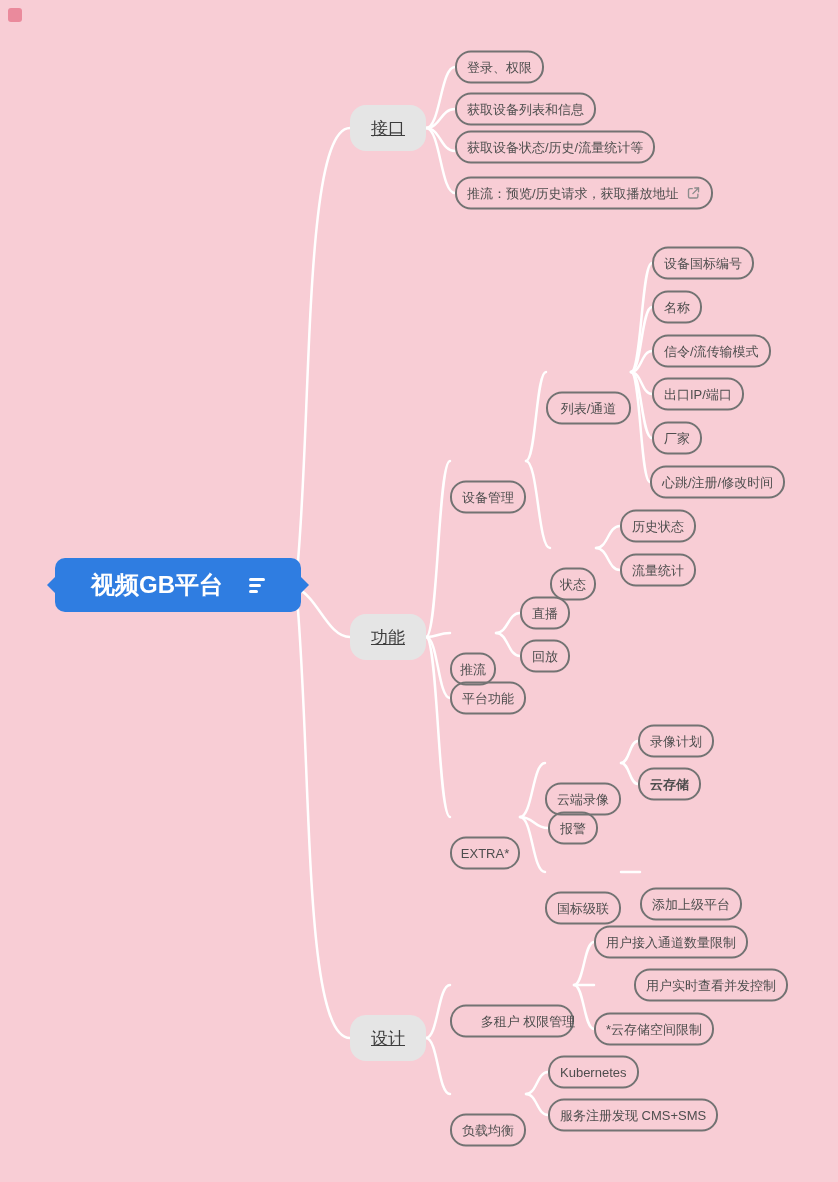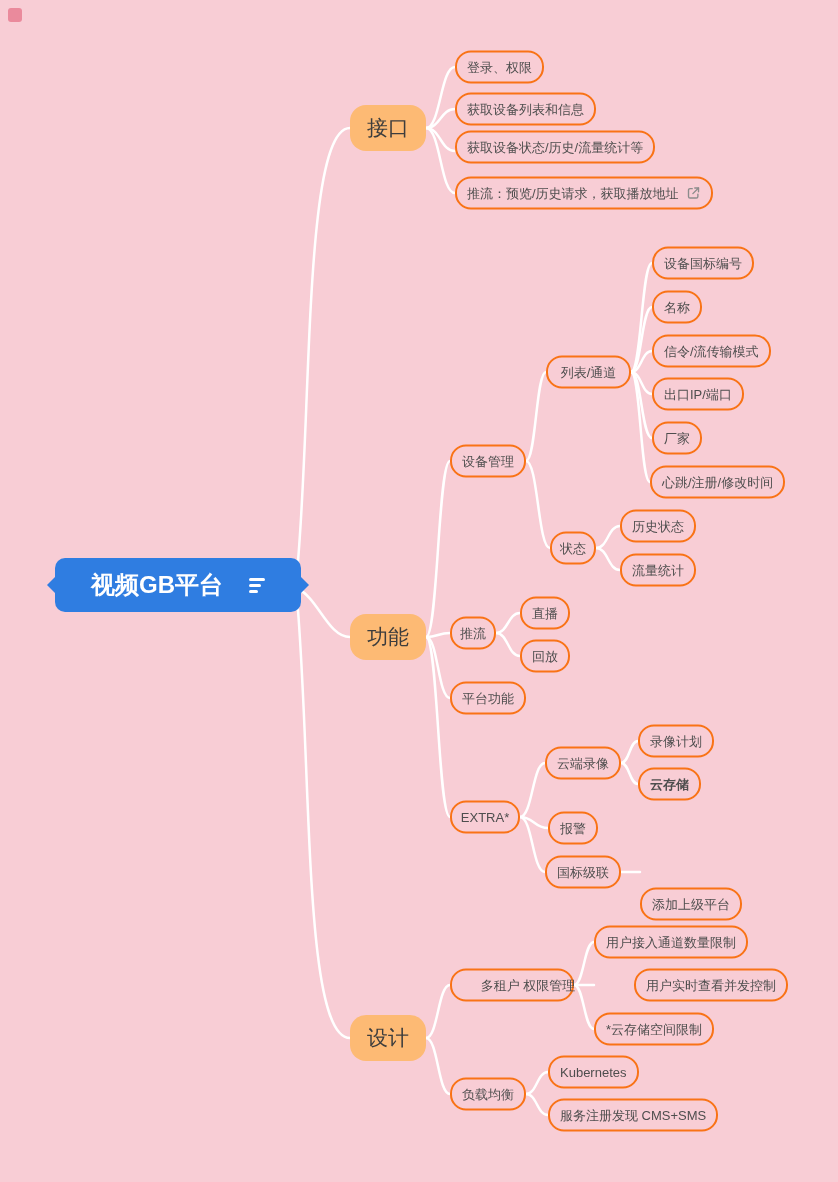--- a/index.html
+++ b/index.html
@@ -11,27 +11,27 @@
   .mindmap{position:absolute;inset:0;}
   #connectors{position:absolute;left:0;top:0;width:838px;height:1182px;z-index:1;}
   #connectors path{fill:none;stroke:#ffffff;stroke-width:2.5;stroke-linecap:round;}
 
   .node{
     position:absolute;transform:translateY(-50%);
     display:flex;align-items:center;justify-content:center;
     white-space:nowrap;box-sizing:border-box;z-index:2;cursor:default;
   }
   .leaf{
-    height:33px;border:2px solid #f97316;border-radius:16px;
+    height:33px;border:2px solid #737373;border-radius:16px;
     font-size:13px;color:#4e4e4e;padding:0 10px;background:transparent;
   }
-  .fixedw{padding:0;}
+  .fixedw{padding:0;margin-top:36px;}
   .main{
-    height:46px;width:76px;background:#fdba74;border-radius:16px;
-    font-size:21px;color:#3d3d3d;
+    height:46px;width:76px;background:#e5e5e5;border-radius:16px;
+    font-size:17px;color:#3d3d3d;text-decoration:underline;
   }
   .central-node{
     height:54px;width:246px;background:#2f7de1;border-radius:10px;
     color:#ffffff;font-weight:700;font-size:24px;gap:26px;
   }
   .central-node::before{
     content:"";position:absolute;left:-8px;top:50%;transform:translateY(-50%);
     border-top:9px solid transparent;border-bottom:9px solid transparent;
     border-right:9px solid #2f7de1;
   }

